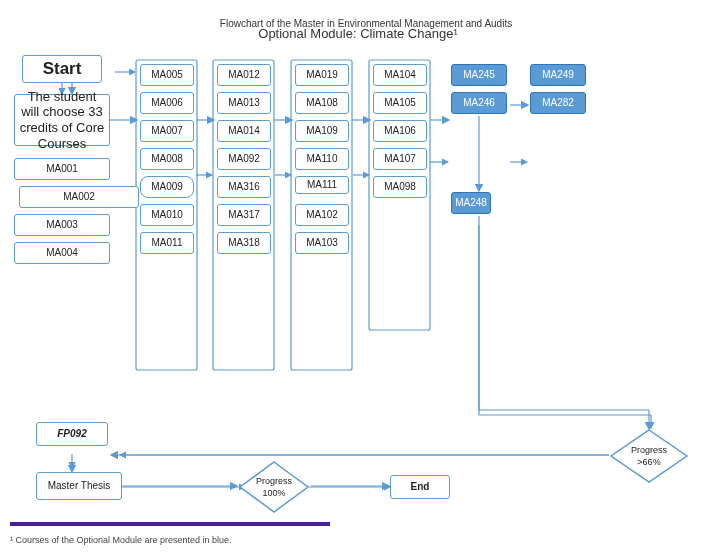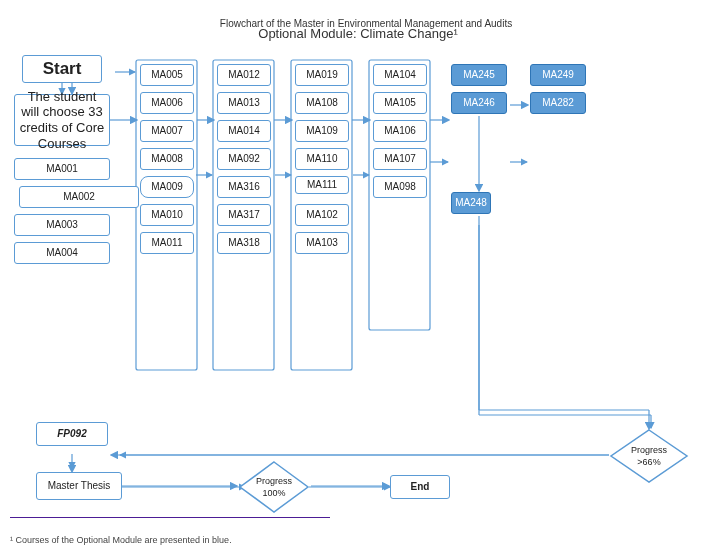--- a/index.html
+++ b/index.html
@@ -69,22 +69,22 @@
       text-align: center;
       font-size: 10px;
       color: #222;
     }
     .footnote {
       position: absolute;
       bottom: 10px;
       left: 10px;
       font-size: 9px;
       color: #444;
-      border-top: 1px solid #4c1d95;
-      padding-top: 17px;
+      border-top: 4px solid #4c1d95;
+      padding-top: 9px;
       width: 320px;
     }
   </style>
 </head>
 <body>
 
 <div class="page">
 
   <div class="title" style="position:absolute;top:8px;left:0;right:0;">Flowchart of the Master in Environmental Management and Audits</div>
   <div class="subtitle" style="position:absolute;top:24px;left:0;right:0;">Optional Module: Climate Change¹</div>

